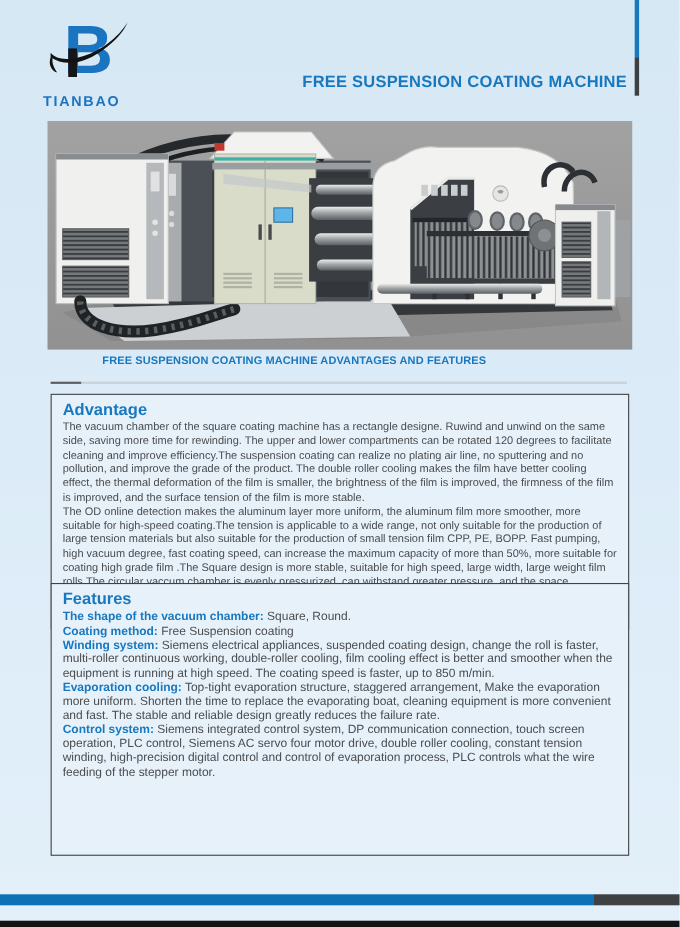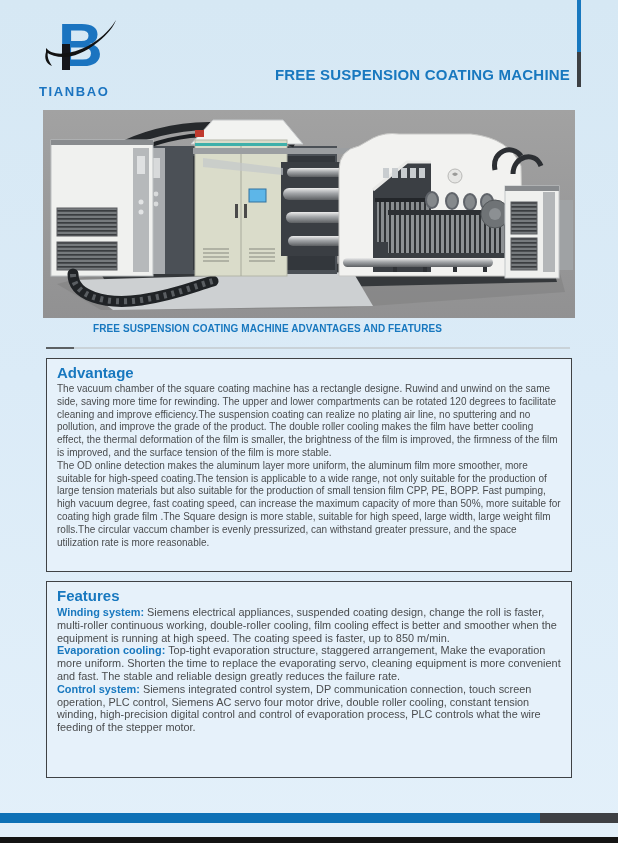--- a/index.html
+++ b/index.html
@@ -21,21 +21,21 @@
   .photo svg{display:block;}
   
   .section-heading{position:absolute;left:46px;top:323px;font-size:10px;font-weight:bold;
     color:#1878bf;letter-spacing:.1px;white-space:nowrap;margin-left:47px;}
   .rule-dark{position:absolute;left:46px;top:347px;width:28px;height:2px;background:#5c6063;}
   .rule-light{position:absolute;left:74px;top:347px;width:496px;height:2px;background:#c9d2d8;}
   
   .tbox{position:absolute;left:46px;width:526px;border:1px solid #3f4245;
     background:#e6f1fa;box-sizing:border-box;padding:4px 10px 4px 10px;overflow:hidden;}
   .box-advantage{top:358px;height:214px;}
-  .box-features{top:581px;height:197px;}
+  .box-features{top:530px;height:248px;}
   .tbox h2{margin:1px 0 2px 0;font-size:15px;color:#1878bf;}
   .tbox p{margin:0 0 0 0;font-size:10px;line-height:12.8px;color:#4a4c4e;}
   .feat-line{font-size:10.9px;line-height:12.8px;color:#4a4c4e;}
   .flabel{font-weight:bold;color:#1878bf;}
   
   .bottom-bar-blue{position:absolute;left:0;top:813px;width:540px;height:10px;background:#0e71b6;}
   .bottom-bar-dark{position:absolute;left:540px;top:813px;width:78px;height:10px;background:#3e4044;}
   .bottom-strip{position:absolute;left:0;top:837px;width:618px;height:6px;background:#141414;}
 </style>
 </head>
@@ -200,22 +200,24 @@
   <div class="rule-light"></div>
 
   <div class="tbox box-advantage">
     <h2>Advantage</h2>
     <p>The vacuum chamber of the square coating machine has a rectangle designe. Ruwind and unwind on the same side, saving more time for rewinding. The upper and lower compartments can be rotated 120 degrees to facilitate cleaning and improve efficiency.The suspension coating can realize no plating air line, no sputtering and no pollution, and improve the grade of the product. The double roller cooling makes the film have better cooling effect, the thermal deformation of the film is smaller, the brightness of the film is improved, the firmness of the film is improved, and the surface tension of the film is more stable.</p>
     <p>The OD online detection makes the aluminum layer more uniform, the aluminum film more smoother, more suitable for high-speed coating.The tension is applicable to a wide range, not only suitable for the production of large tension materials but also suitable for the production of small tension film CPP, PE, BOPP. Fast pumping, high vacuum degree, fast coating speed, can increase the maximum capacity of more than 50%, more suitable for coating high grade film .The Square design is more stable, suitable for high speed, large width, large weight film rolls.The circular vaccum chamber is evenly pressurized, can withstand greater pressure, and the space utilization rate is more reasonable.</p>
   </div>
 
   <div class="tbox box-features">
     <h2>Features</h2>
+    <div class="feat-line"><span class="flabel">The shape of the vacuum chamber:</span><span> Square, Round.</span></div>
+    <div class="feat-line"><span class="flabel">Coating method:</span><span> Free Suspension coating</span></div>
     <div class="feat-line"><span class="flabel">Winding system:</span><span> Siemens electrical appliances, suspended coating design, change the roll is faster, multi-roller continuous working, double-roller cooling, film cooling effect is better and smoother when the equipment is running at high speed. The coating speed is faster, up to 850 m/min.</span></div>
-    <div class="feat-line"><span class="flabel">Evaporation cooling:</span><span> Top-tight evaporation structure, staggered arrangement, Make the evaporation more uniform. Shorten the time to replace the evaporating servo, cleaning equipment is more convenient and fast. The stable and reliable design greatly reduces the failure rate.</span></div>
+    <div class="feat-line"><span class="flabel">Evaporation cooling:</span><span> Top-tight evaporation structure, staggered arrangement, Make the evaporation more uniform. Shorten the time to replace the evaporating boat, cleaning equipment is more convenient and fast. The stable and reliable design greatly reduces the failure rate.</span></div>
     <div class="feat-line"><span class="flabel">Control system:</span><span> Siemens integrated control system, DP communication connection, touch screen operation, PLC control, Siemens AC servo four motor drive, double roller cooling, constant tension winding, high-precision digital control and control of evaporation process, PLC controls what the wire feeding of the stepper motor.</span></div>
   </div>
 
   <div class="bottom-bar-blue"></div>
   <div class="bottom-bar-dark"></div>
   <div class="bottom-strip"></div>
 
 </div>
 
 </body></html>

